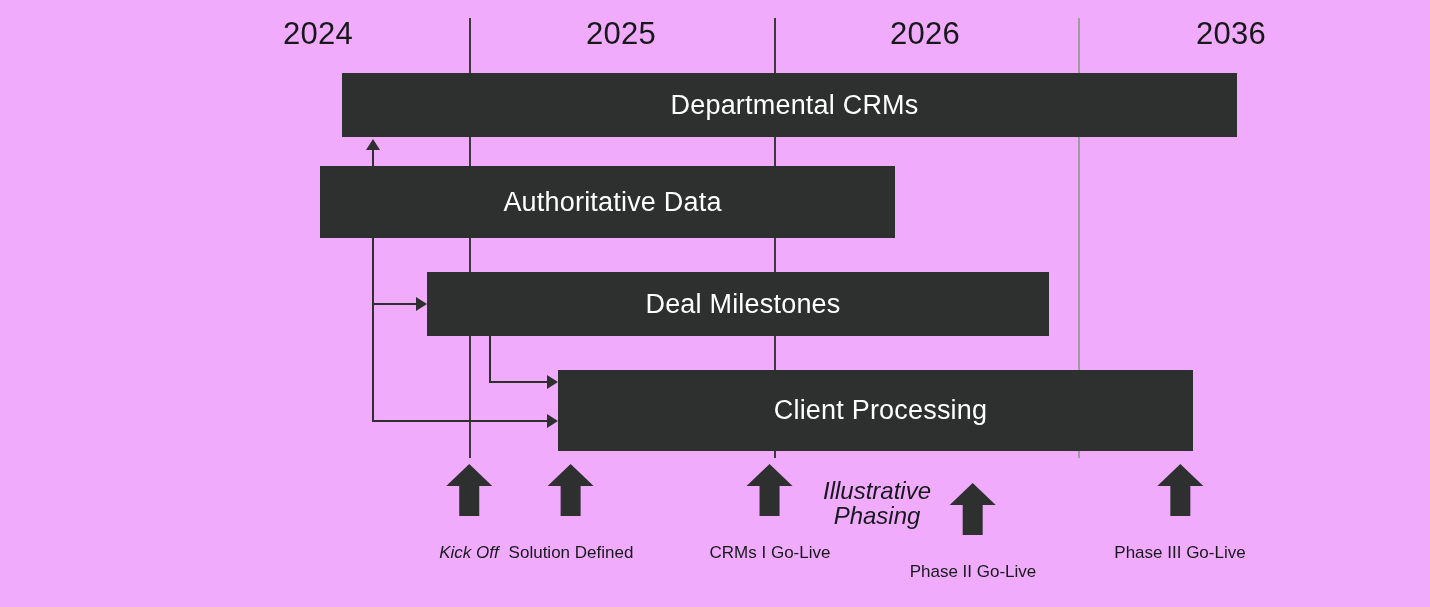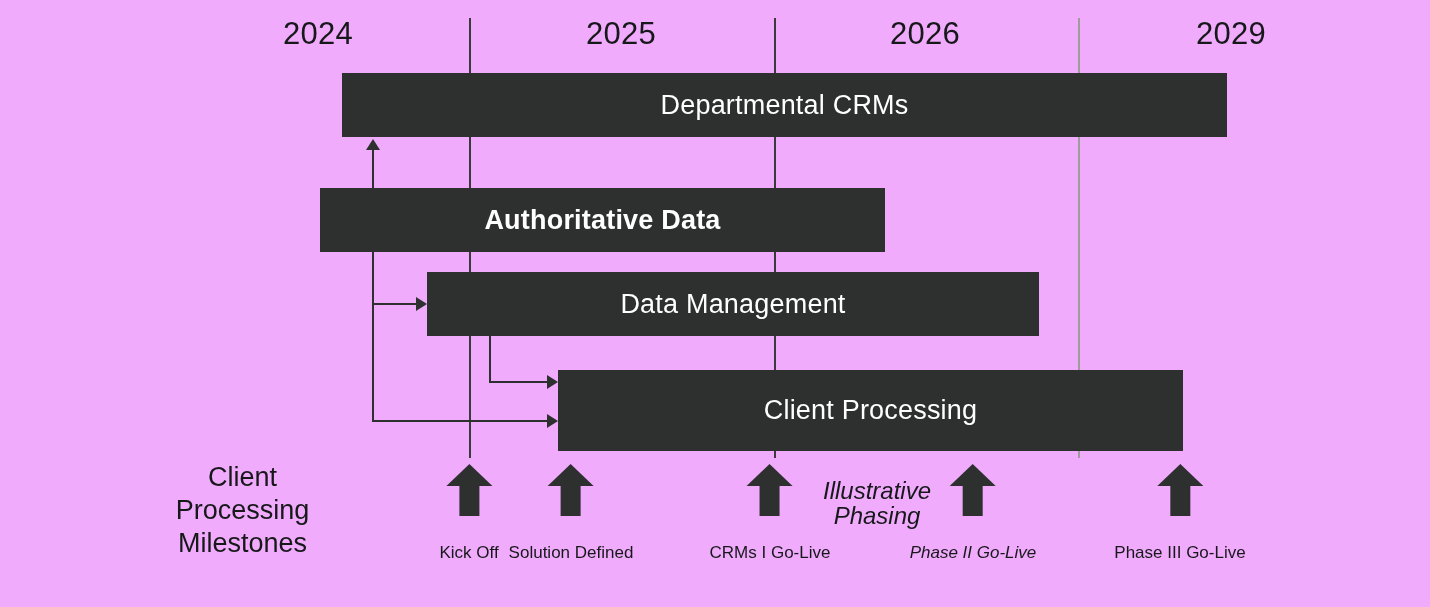--- a/index.html
+++ b/index.html
@@ -36,20 +36,21 @@
     transform: translateX(-50%);
   }
 
   
   .bar {
     position: absolute;
     background: #2e2f2f;
     display: flex;
     align-items: center;
     justify-content: center;
+    padding-left: 10px;
   }
   .bar-label {
     color: #ffffff;
     font-size: 27px;
     letter-spacing: 0.2px;
     white-space: nowrap;
   }
 
   
   .conn-v, .conn-h {
@@ -137,59 +138,56 @@
 
 <div id="root">
 
   <div class="gridline" style="left:469px; top:18px; height:440px;"></div>
   <div class="gridline" style="left:774px; top:18px; height:440px;"></div>
   <div class="gridline faint" style="left:1078px; top:18px; height:440px;"></div>
 
   <div class="year-label" style="left:318px;">2024</div>
   <div class="year-label" style="left:621px;">2025</div>
   <div class="year-label" style="left:925px;">2026</div>
-  <div class="year-label" style="left:1231px;">2029</div>
+  <div class="year-label" style="left:1231px;">2036</div>
 
   <div class="bar" style="left:342px; top:73px; width:885px; height:64px;">
     <span class="bar-label">Departmental CRMs</span>
   </div>
 
-  <div class="bar" style="left:320px; top:188px; width:565px; height:64px;font-weight:bold;">
+  <div class="bar" style="left:320px; top:166px; width:565px; height:72px;">
     <span class="bar-label">Authoritative Data</span>
   </div>
 
   <div class="bar" style="left:427px; top:272px; width:612px; height:64px;">
-    <span class="bar-label">Data Management</span>
+    <span class="bar-label">Deal Milestones</span>
   </div>
 
   <div class="bar" style="left:558px; top:370px; width:625px; height:81px;">
     <span class="bar-label">Client Processing</span>
   </div>
 
   <div class="conn-v" style="left:372px; top:150px; height:272px;"></div>
   <div class="arrow-up" style="left:366px; top:139px;"></div>
 
   <div class="conn-h" style="left:372px; top:303px; width:46px;"></div>
   <div class="arrow-right" style="left:416px; top:297px;"></div>
 
   <div class="conn-h" style="left:372px; top:420px; width:177px;"></div>
   <div class="arrow-right" style="left:547px; top:414px;"></div>
 
   <div class="conn-v" style="left:489px; top:336px; height:47px;"></div>
   <div class="conn-h" style="left:489px; top:381px; width:60px;"></div>
   <div class="arrow-right" style="left:547px; top:375px;"></div>
 
-  <div class="side-caption" style="left:150px; top:461px; width:185px;">Client
-Processing
-Milestones</div>
 
   <div class="note" style="left:877px; top:478px;">Illustrative
 Phasing</div>
 
-  <div class="milestone" style="left:469px; top:464px;">
+  <div class="milestone" style="left:469px; top:464px;font-style:italic;">
     <div class="milestone-arrow">
       <div class="head"></div>
         <div class="shaft"></div>
     </div>
     <div class="milestone-label">Kick Off</div>
   </div>
 
   <div class="milestone" style="left:571px; top:464px;">
     <div class="milestone-arrow">
       <div class="head"></div>
@@ -201,21 +199,21 @@
 
   <div class="milestone" style="left:770px; top:464px;">
     <div class="milestone-arrow">
       <div class="head"></div>
         <div class="shaft"></div>
     </div>
     <div class="milestone-label">CRMs I
 Go-Live</div>
   </div>
 
-  <div class="milestone" style="left:973px; top:464px;font-style:italic;">
+  <div class="milestone" style="left:973px; top:483px;">
     <div class="milestone-arrow">
       <div class="head"></div>
         <div class="shaft"></div>
     </div>
     <div class="milestone-label">Phase II
 Go-Live</div>
   </div>
 
   <div class="milestone" style="left:1180px; top:464px;">
     <div class="milestone-arrow">

